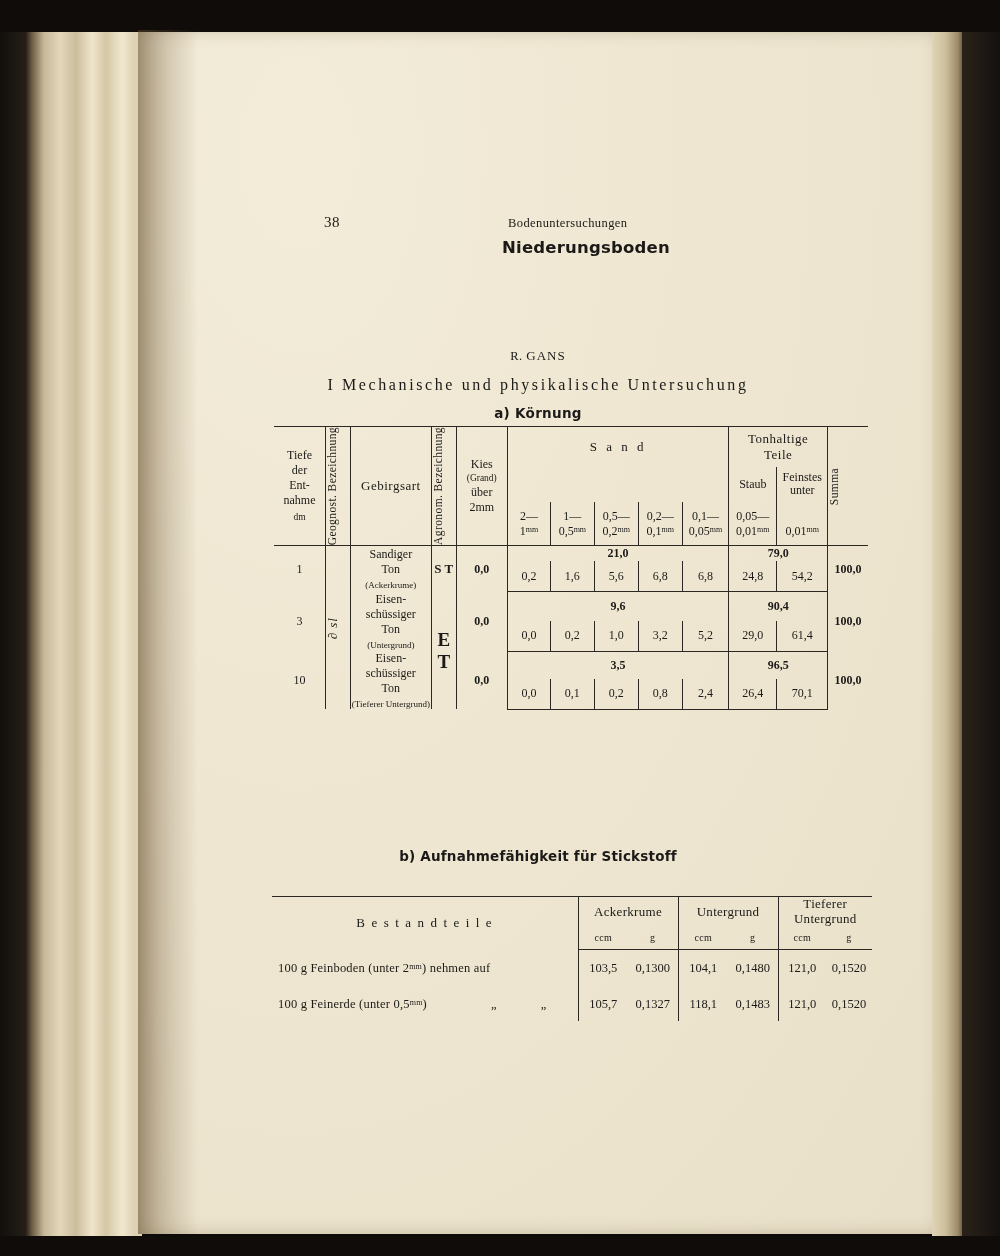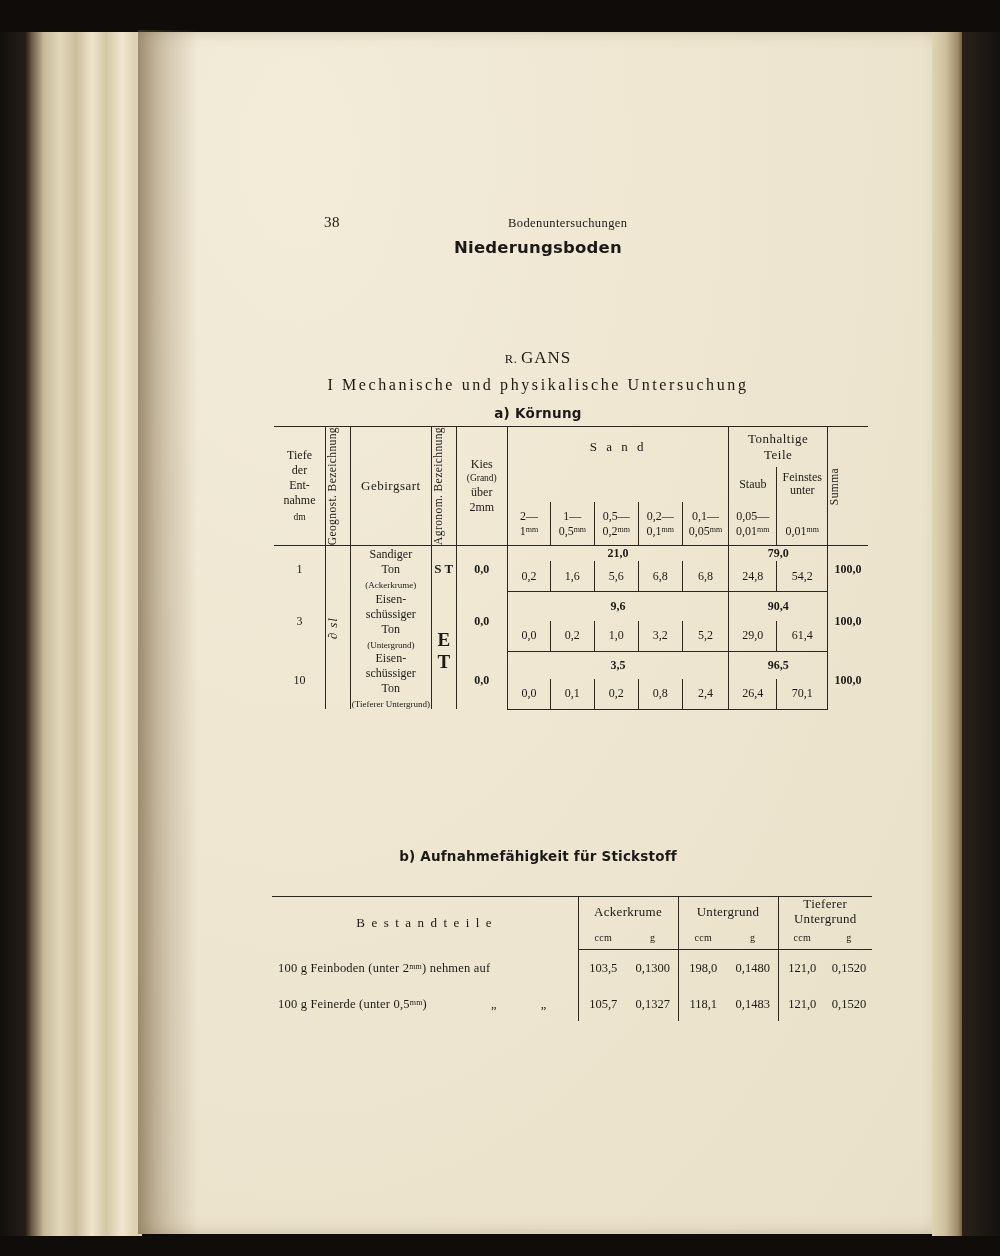--- a/index.html
+++ b/index.html
@@ -105,20 +105,21 @@
     letter-spacing: 0.4px;
     margin-top: 36px;
   }
 
   .h-bold {
     position: absolute;
     width: 100%;
     text-align: center;
     font-family: "DejaVu Sans", sans-serif;
     font-weight: bold;
+    margin-left: 48px;
   }
   #title1 { top: 208px; font-size: 16.5px; letter-spacing: 0.2px; }
 
   .h-spaced {
     position: absolute;
     width: 100%;
     text-align: center;
   }
   #title2 {
     top: 252px;
@@ -128,21 +129,21 @@
   #title3 {
     top: 286px;
     font-size: 14.5px;
     letter-spacing: 0.3px;
   }
   #author {
     top: 318px;
     font-size: 12.5px;
     letter-spacing: 0.5px;
   }
-  #author .sc { font-size: 17px; letter-spacing: 1px; }
+  #author .sc { font-size: 13px; letter-spacing: 1px; }
 
   #section1 {
     top: 346px;
     font-size: 16px;
     letter-spacing: 2.6px;
   }
   #subsectionA {
     top: 375px;
     font-size: 13.5px;
     font-family: "DejaVu Sans", sans-serif;
@@ -511,21 +512,21 @@
         <td class="bb"><span class="unit">g</span></td>
       </tr>
     </thead>
     <tbody>
       <tr>
         <td class="lab br" style="height:38px">
           <span>100 g Feinboden (unter 2</span><span class="sup">mm</span><span>) nehmen auf</span>
         </td>
         <td>103,5</td>
         <td class="br">0,1300</td>
-        <td>198,0</td>
+        <td>104,1</td>
         <td class="br">0,1480</td>
         <td>121,0</td>
         <td>0,1520</td>
       </tr>
       <tr>
         <td class="lab br" style="height:34px">
           <span>100 g Feinerde (unter 0,5</span><span class="sup">mm</span><span>)</span><span style="display:inline-block;width:64px"></span><span>„</span><span style="display:inline-block;width:44px"></span><span>„</span>
         </td>
         <td>105,7</td>
         <td class="br">0,1327</td>

